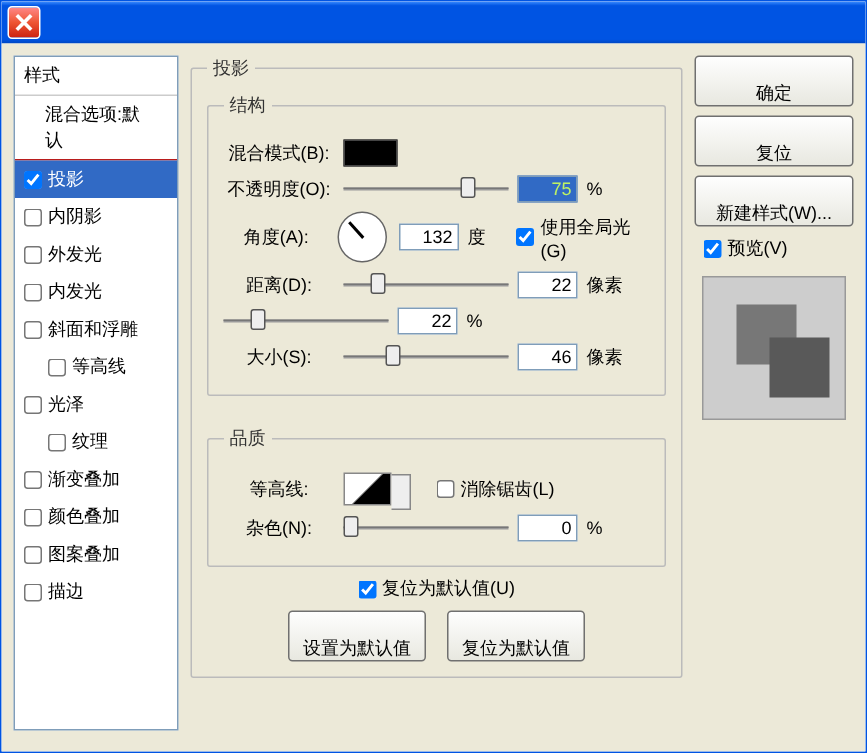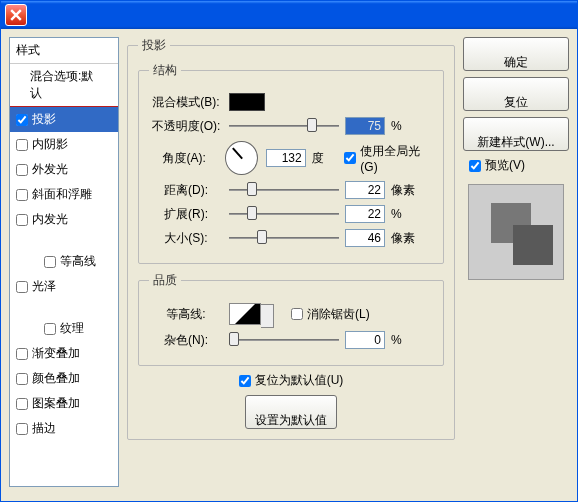--- a/index.html
+++ b/index.html
@@ -58,21 +58,21 @@
     padding: 4px 20px;
     border-bottom: 1px solid #b91c1c;
   }
   .leftlist .item {
     padding: 4px 6px 4px 6px;
     display: flex;
     align-items: center;
     gap: 4px;
     cursor: pointer;
   }
-  .leftlist .item.indent { padding-left: 34px; margin-top: 17px; }
+  .leftlist .item.indent { padding-left: 22px; }
   .leftlist .item.selected {
     background: #316AC5;
     color: #fff;
   }
   .leftlist .item input[type=checkbox] {
     width: 12px; height: 12px;
     margin: 0;
   }
   
   .midcol {
@@ -137,21 +137,21 @@
     width: 40px;
     height: 18px;
     border: 1px solid #7F9DB9;
     font-size: 12px;
     text-align: right;
     padding-right: 3px;
     background: #fff;
   }
   .numbox.sel {
     background: #316AC5;
-    color: #e5e5e5;
+    color: #bef264;
   }
   .unit { width: 28px; }
   .angle-dial {
     width: 34px; height: 34px;
     border: 1px solid #666;
     border-radius: 50%;
     position: relative;
     background: #fff;
     margin-right: 2px;
   }
@@ -249,25 +249,25 @@
           <div class="item">
             <input type="checkbox" style="">
             <span>内阴影</span>
           </div>
           <div class="item">
             <input type="checkbox" style="">
             <span>外发光</span>
           </div>
           <div class="item">
             <input type="checkbox" style="">
+            <span>内发光</span>
+          </div>
+          <div class="item">
+            <input type="checkbox" style="">
             <span>斜面和浮雕</span>
-          </div>
-          <div class="item">
-            <input type="checkbox" style="">
-            <span>内发光</span>
           </div>
           <div class="item indent">
             <input type="checkbox" style="">
             <span>等高线</span>
           </div>
           <div class="item">
             <input type="checkbox" style="">
             <span>光泽</span>
           </div>
           <div class="item indent">
@@ -333,41 +333,40 @@
           <span class="label">距离(D):</span>
           <div class="slider-track">
             <div class="line"></div>
               <div class="thumb" style="left:18px"></div>
           </div>
           <input class="numbox" value="22" style="">
           <span class="unit">像素</span>
         </div>
 
         <div class="row">
-          <span class="label">扩展(R):</span>
           <div class="slider-track">
             <div class="line"></div>
               <div class="thumb" style="left:18px"></div>
           </div>
           <input class="numbox" value="22" style="">
           <span class="unit">%</span>
         </div>
 
         <div class="row">
           <span class="label">大小(S):</span>
           <div class="slider-track">
             <div class="line"></div>
               <div class="thumb" style="left:28px"></div>
           </div>
           <input class="numbox" value="46" style="">
           <span class="unit">像素</span>
         </div>
       </fieldset>
 
-      <fieldset style="margin-top:8px">
+      <fieldset style="margin-top:20px">
         <legend>品质</legend>
 
         <div class="row">
           <span class="label">等高线:</span>
           <span class="contour-swatch"></span>
           <span style="width:18px"></span>
           <label class="cbx">
             <input type="checkbox" style="">
             <span>消除锯齿(L)</span>
           </label>
@@ -386,20 +385,21 @@
 
       <div class="row" style="justify-content:center">
         <label class="cbx">
           <input type="checkbox" checked="" style="">
           <span>复位为默认值(U)</span>
         </label>
       </div>
 
       <div class="btnrow">
         <button class="winbtn">设置为默认值</button>
+        <button class="winbtn">复位为默认值</button>
       </div>
     </fieldset>
   </div>
 
   <div class="rightcol">
     <button class="winbtn">确定</button>
     <button class="winbtn">复位</button>
     <button class="winbtn">新建样式(W)...</button>
     <label class="cbx" style="margin-left:6px">
       <input type="checkbox" checked="" style="">

